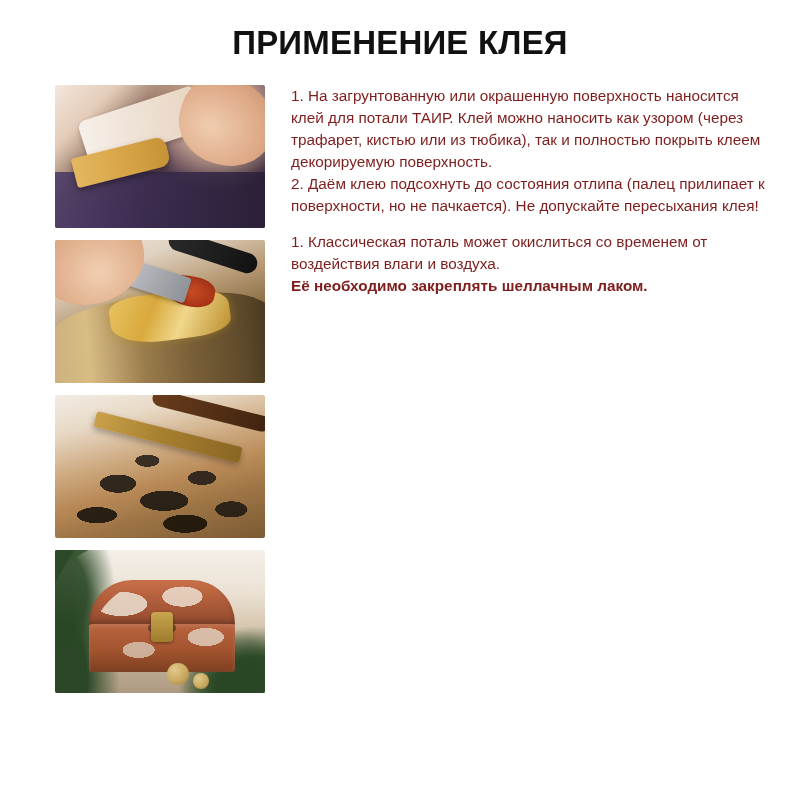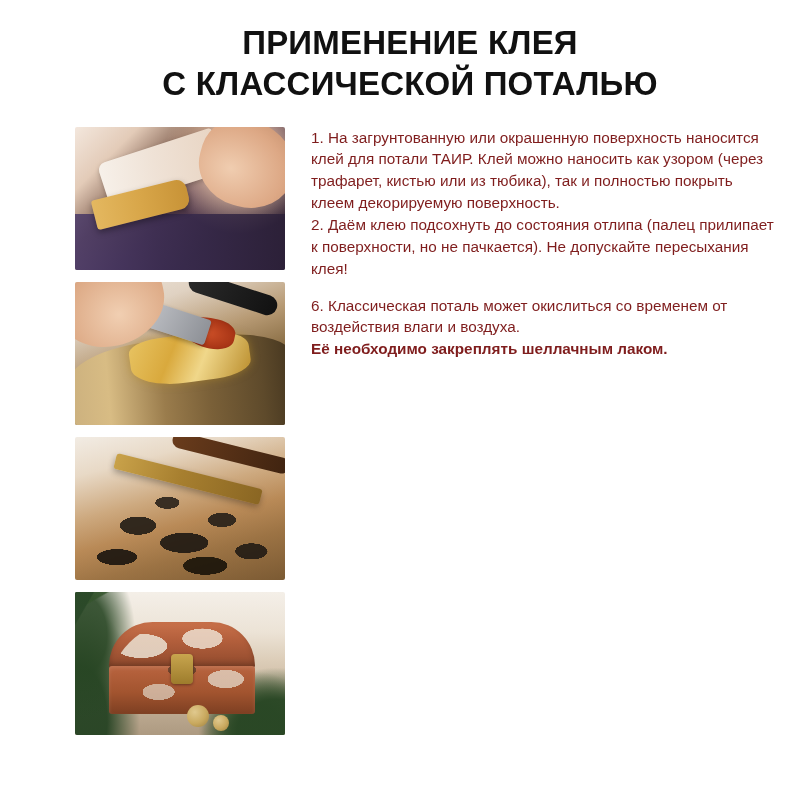--- a/index.html
+++ b/index.html
@@ -12,21 +12,20 @@
     background: #ffffff;
     font-family: "Liberation Sans", sans-serif;
     color: #1a1a1a;
     overflow: hidden;
   }
   .page {
     position: relative;
     width: 800px;
     height: 800px;
     box-sizing: border-box;
-    padding-left: 20px;
   }
   .title {
     text-align: center;
     font-weight: bold;
     font-size: 33px;
     line-height: 1.25;
     letter-spacing: 0.2px;
     color: #111111;
     padding: 22px 40px 0 40px;
   }
@@ -273,21 +272,20 @@
   }
   .tight { margin-bottom: 0; }
 </style>
 </head>
 <body>
 
 <div class="page">
 
   <div class="title">
     <span class="line">ПРИМЕНЕНИЕ КЛЕЯ</span>
-    <span class="line">С КЛАССИЧЕСКОЙ ПОТАЛЬЮ</span>
   </div>
 
   <div class="content">
 
     <div class="photo-col">
       <div class="photo photo-1">
         <div class="p1-hand"></div>
         <div class="p1-blue"></div>
       </div>
       <div class="photo photo-2">
@@ -316,18 +314,18 @@
     </div>
 
     <div class="text-col">
 
       <p class="para tight">1. На загрунтованную или окрашенную поверхность наносится клей для потали ТАИР. Клей можно наносить как узором (через трафарет, кистью или из тюбика), так и полностью покрыть клеем декорируемую поверхность.</p>
 
       <p class="para">2. Даём клею подсохнуть до состояния отлипа (палец прилипает к поверхности, но не пачкается). Не допускайте пересыхания клея!</p>
 
 
 
-      <p class="para tight">6. Классическая поталь может окислиться со временем от воздействия влаги и воздуха.</p>
+      <p class="para tight">1. Классическая поталь может окислиться со временем от воздействия влаги и воздуха.</p>
       <p class="para bold">Её необходимо закреплять шеллачным лаком.</p>
 
     </div>
   </div>
 </div>
 
 </body></html>

